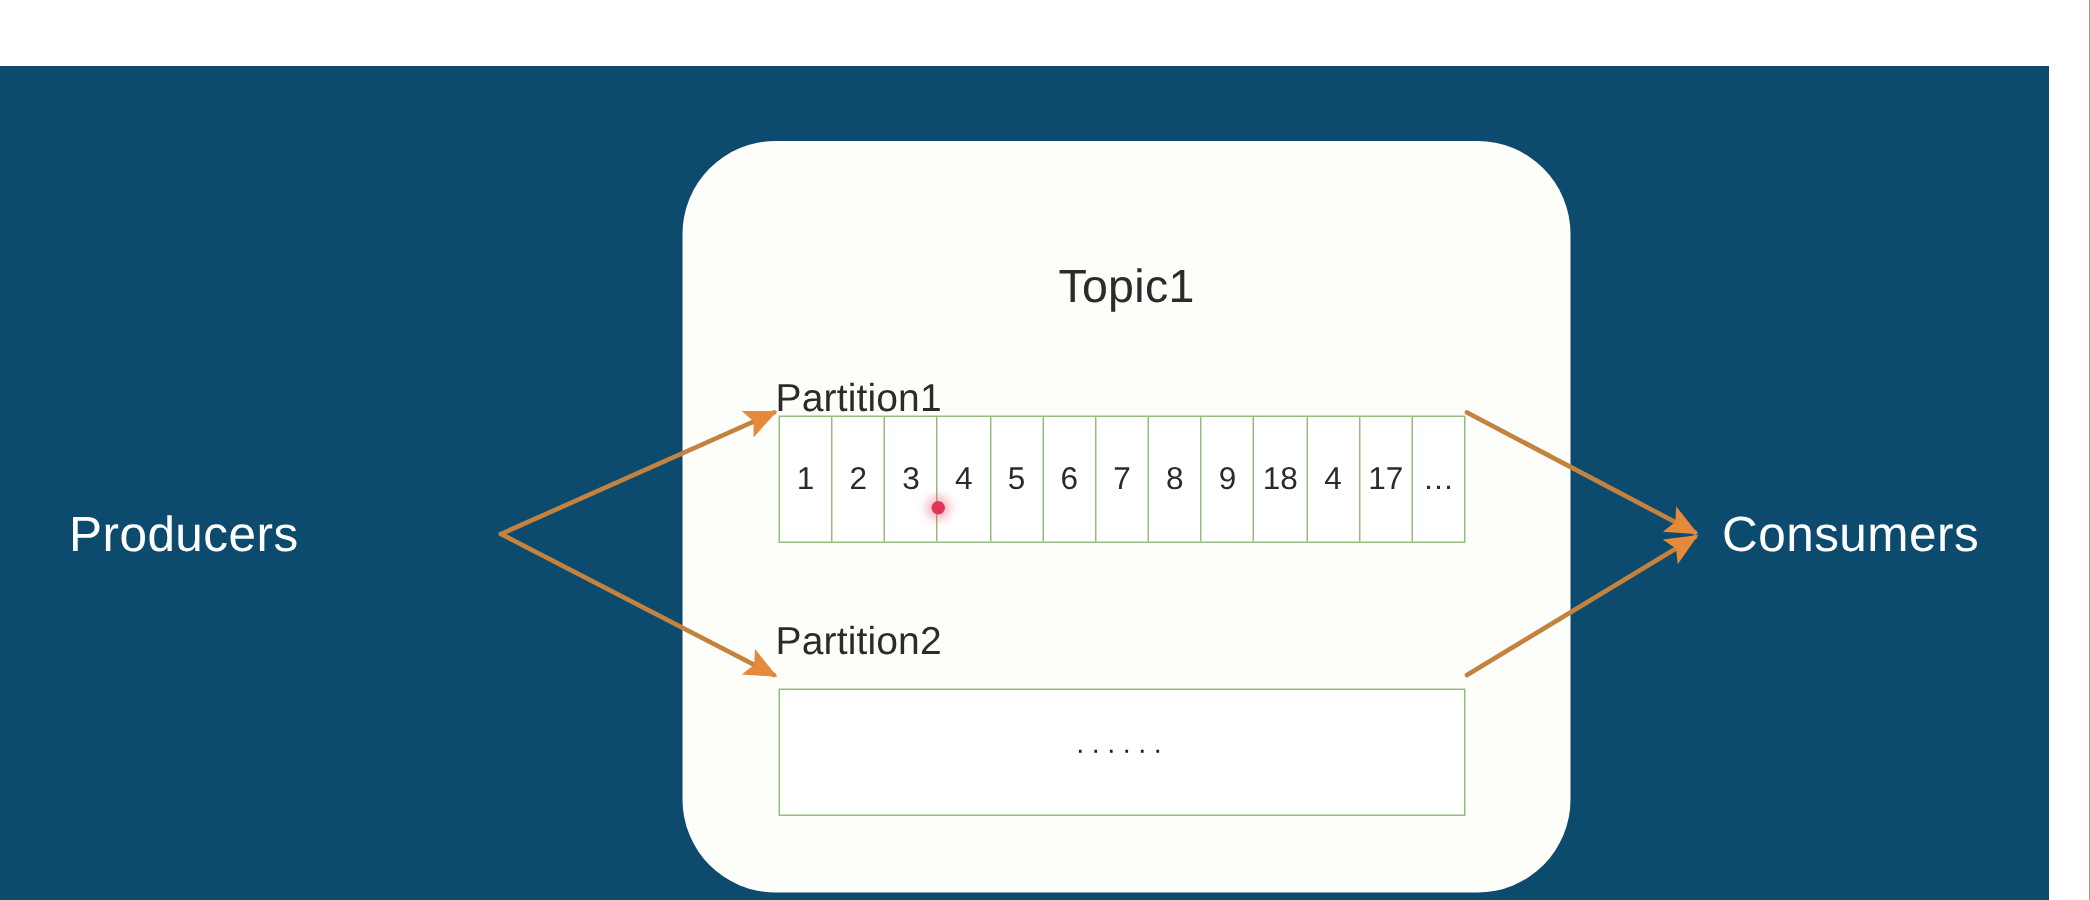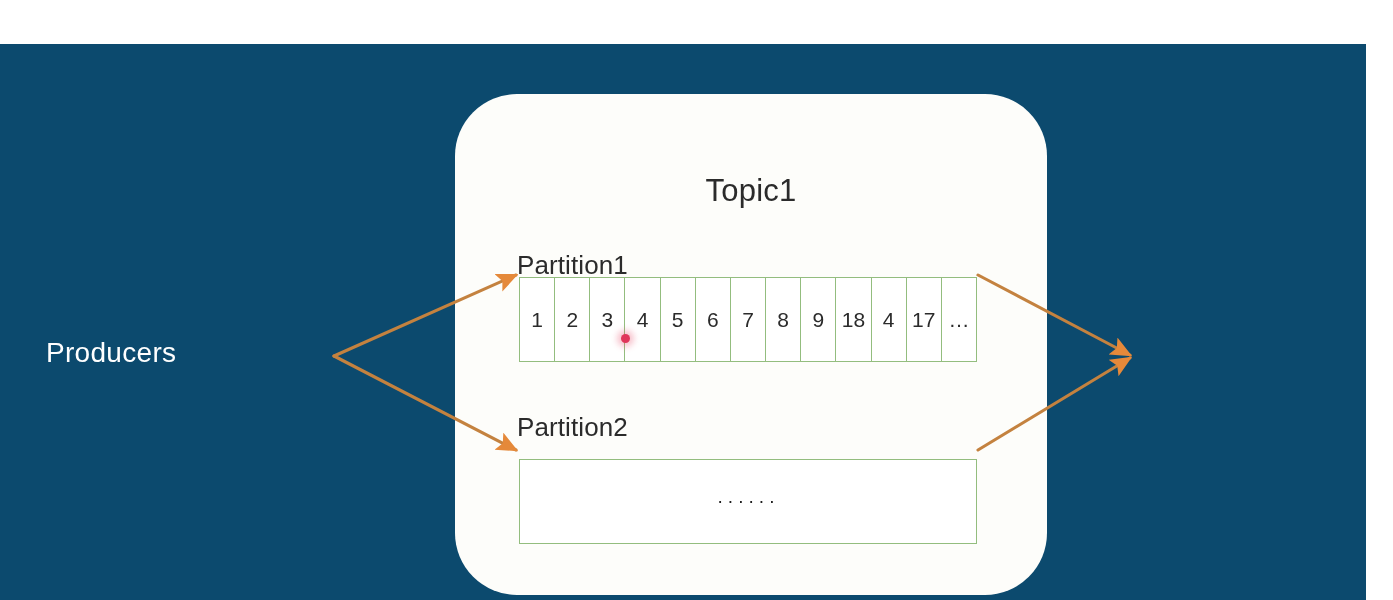--- a/index.html
+++ b/index.html
@@ -91,21 +91,21 @@
     font-size:19px;
     color:#1e1e1e;
     letter-spacing:4px;
     transform:translateY(-1px);
   }
 
   
   .side-label {
     position:absolute;
     color:#ffffff;
-    font-size:28px;
+    font-size:33px;
     letter-spacing:.3px;
     white-space:nowrap;
   }
   #producers-label { left:46px; top:293px; }
   #consumers-label { left:1148px; top:293px; }
 
   
   #arrows {
     position:absolute;
     left:0; top:0;
@@ -156,20 +156,21 @@
     <div class="partition-label" id="partition2-label">Partition2</div>
 
     <div id="partition2-box">
       <span id="partition2-ellipsis">······</span>
     </div>
 
   </div>
 
   <div class="side-label" id="producers-label">Producers</div>
 
+  <div class="side-label" id="consumers-label">Consumers</div>
 
   <svg id="arrows" viewBox="0 0 1393 600" xmlns="http://www.w3.org/2000/svg">
     <defs>
       <marker id="ah" markerWidth="9" markerHeight="9" refX="6.2" refY="3.1" orient="auto" markerUnits="strokeWidth">
         <path d="M0,0 L7,3.1 L0,6.2 L1.4,3.1 Z" fill="#e5893a"></path>
       </marker>
     </defs>
     <g stroke="#c4823f" stroke-width="3.1" fill="none" marker-end="url(#ah)" stroke-linecap="round">
       <line x1="334" y1="312" x2="516" y2="231"></line>
       <line x1="334" y1="312" x2="516" y2="406"></line>

